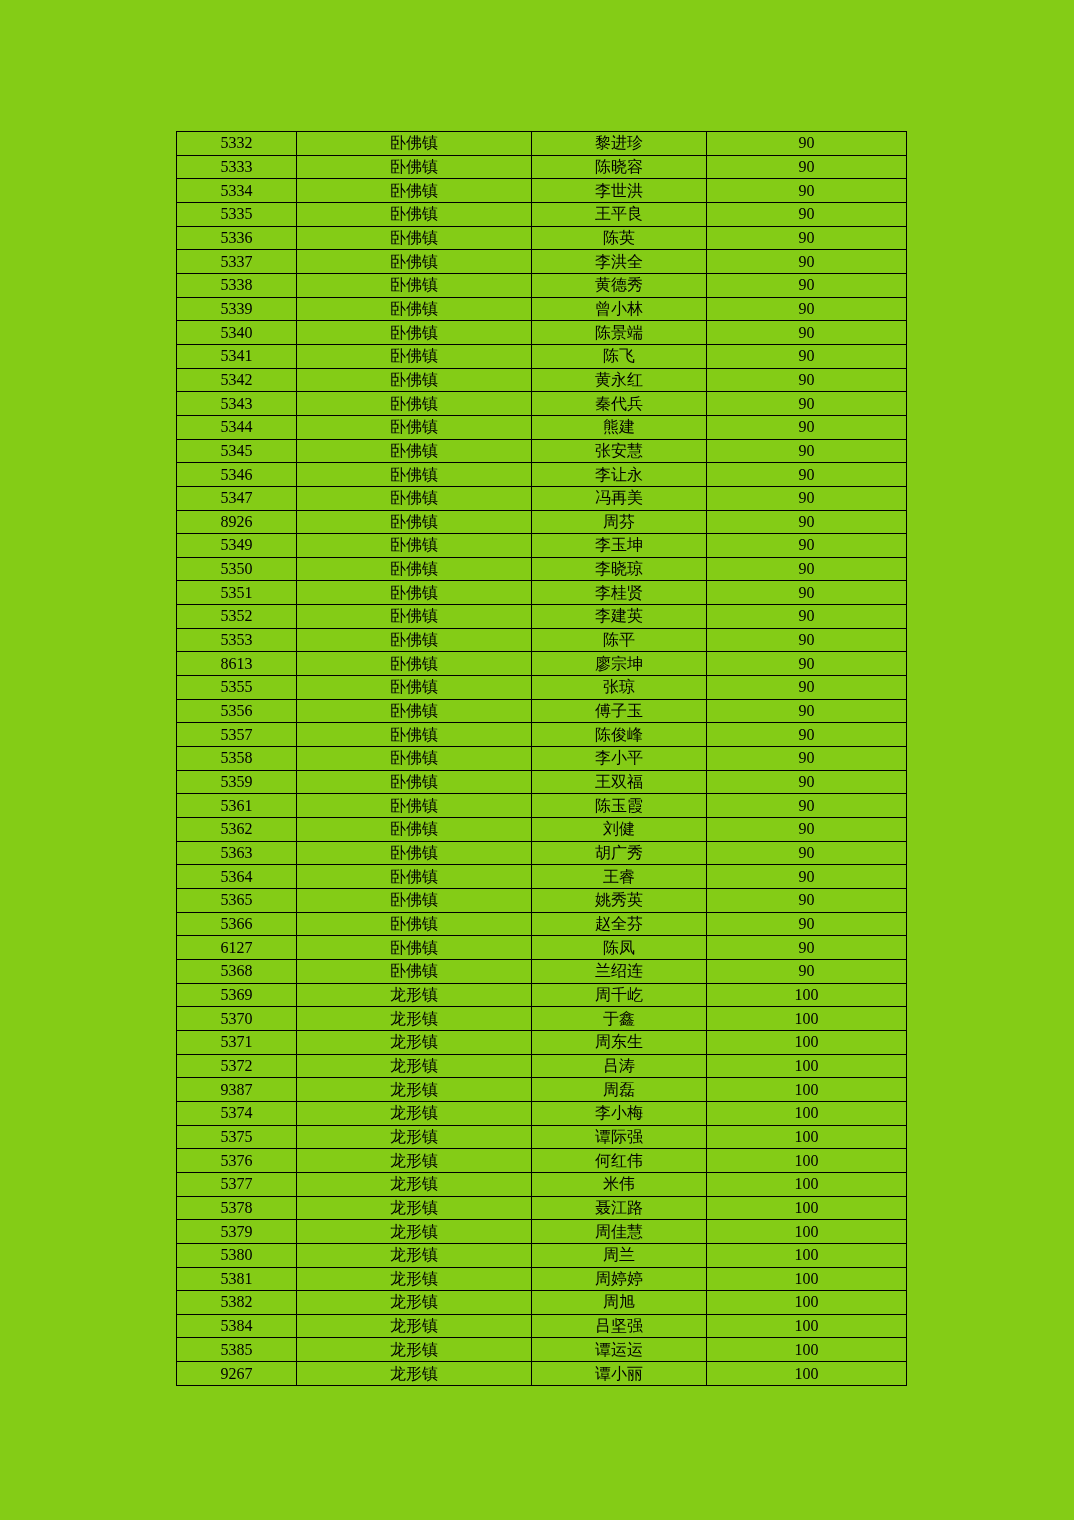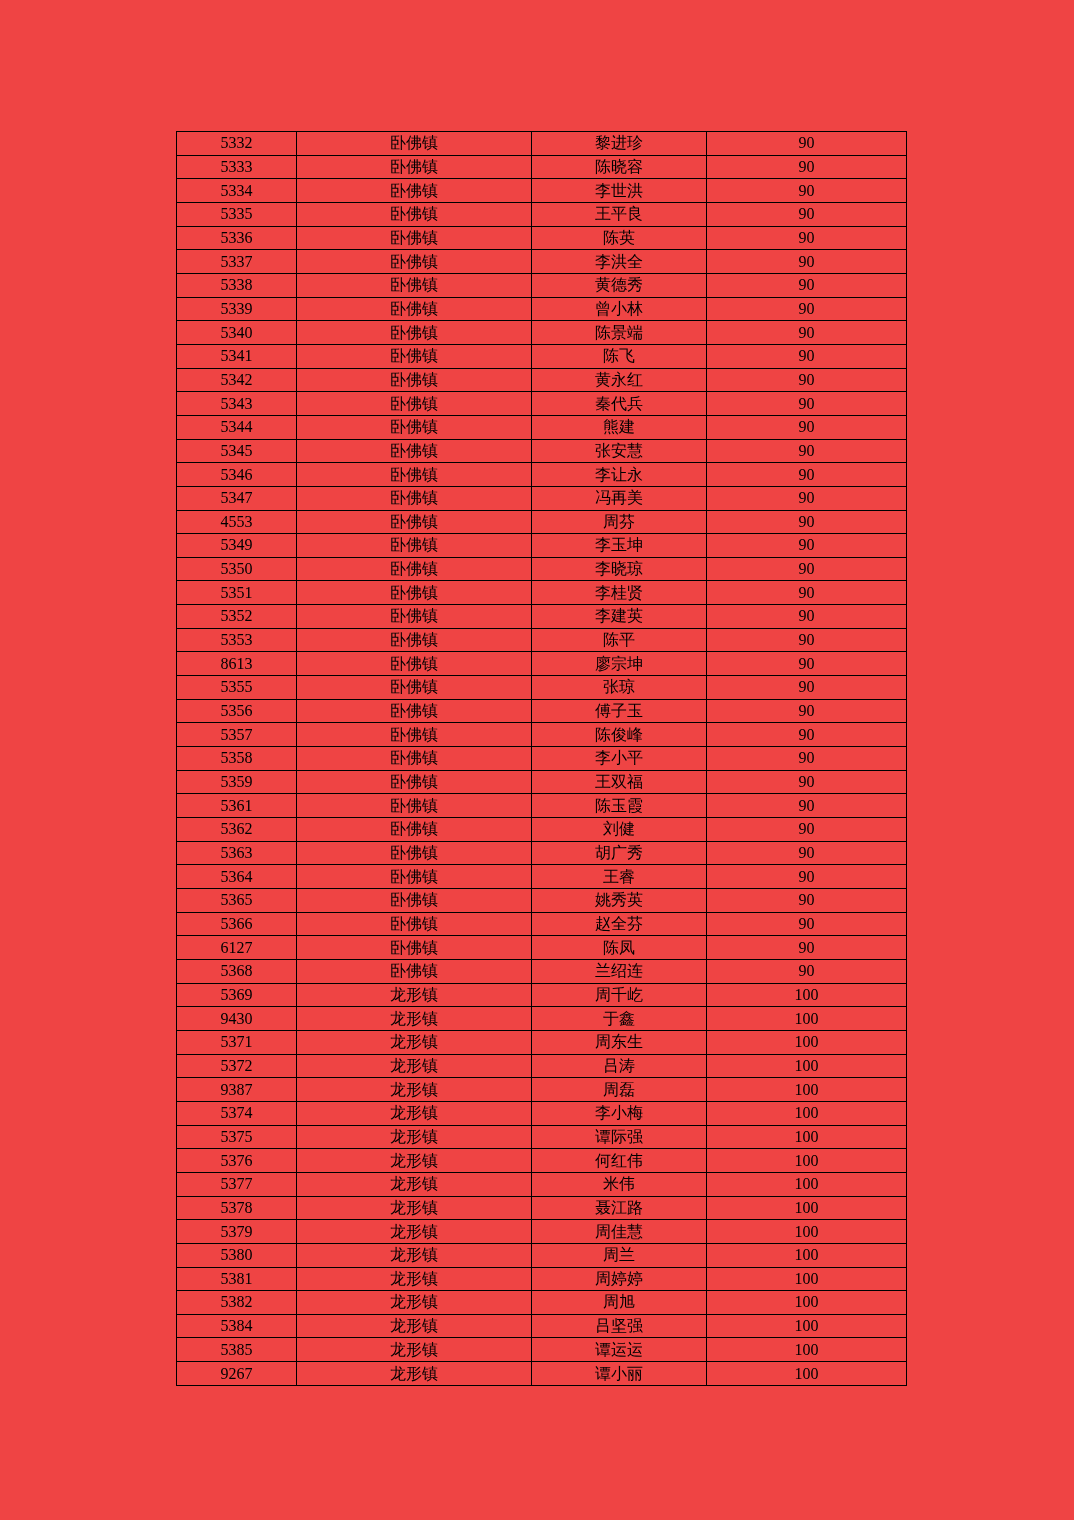--- a/index.html
+++ b/index.html
@@ -13,21 +13,21 @@
     position: relative;
     font-family: "Liberation Serif", "DejaVu Serif", serif;
     color: #000000;
   }
   .page {
     position: absolute;
     left: 0;
     top: 0;
     width: 1074px;
     height: 1520px;
-    background: #ef4444;
+    background: #84cc16;
   }
   table.data-table {
     position: absolute;
     left: 176px;
     top: 131px;
     width: 730px;
     height: 1255px;
     border-collapse: collapse;
     table-layout: fixed;
   }
@@ -148,21 +148,21 @@
           <td>李让永</td>
           <td>90</td>
         </tr>
         <tr>
           <td>5347</td>
           <td>卧佛镇</td>
           <td>冯再美</td>
           <td>90</td>
         </tr>
         <tr>
-          <td>4553</td>
+          <td>8926</td>
           <td>卧佛镇</td>
           <td>周芬</td>
           <td>90</td>
         </tr>
         <tr>
           <td>5349</td>
           <td>卧佛镇</td>
           <td>李玉坤</td>
           <td>90</td>
         </tr>
@@ -274,21 +274,21 @@
           <td>兰绍连</td>
           <td>90</td>
         </tr>
         <tr>
           <td>5369</td>
           <td>龙形镇</td>
           <td>周千屹</td>
           <td>100</td>
         </tr>
         <tr>
-          <td>9430</td>
+          <td>5370</td>
           <td>龙形镇</td>
           <td>于鑫</td>
           <td>100</td>
         </tr>
         <tr>
           <td>5371</td>
           <td>龙形镇</td>
           <td>周东生</td>
           <td>100</td>
         </tr>

